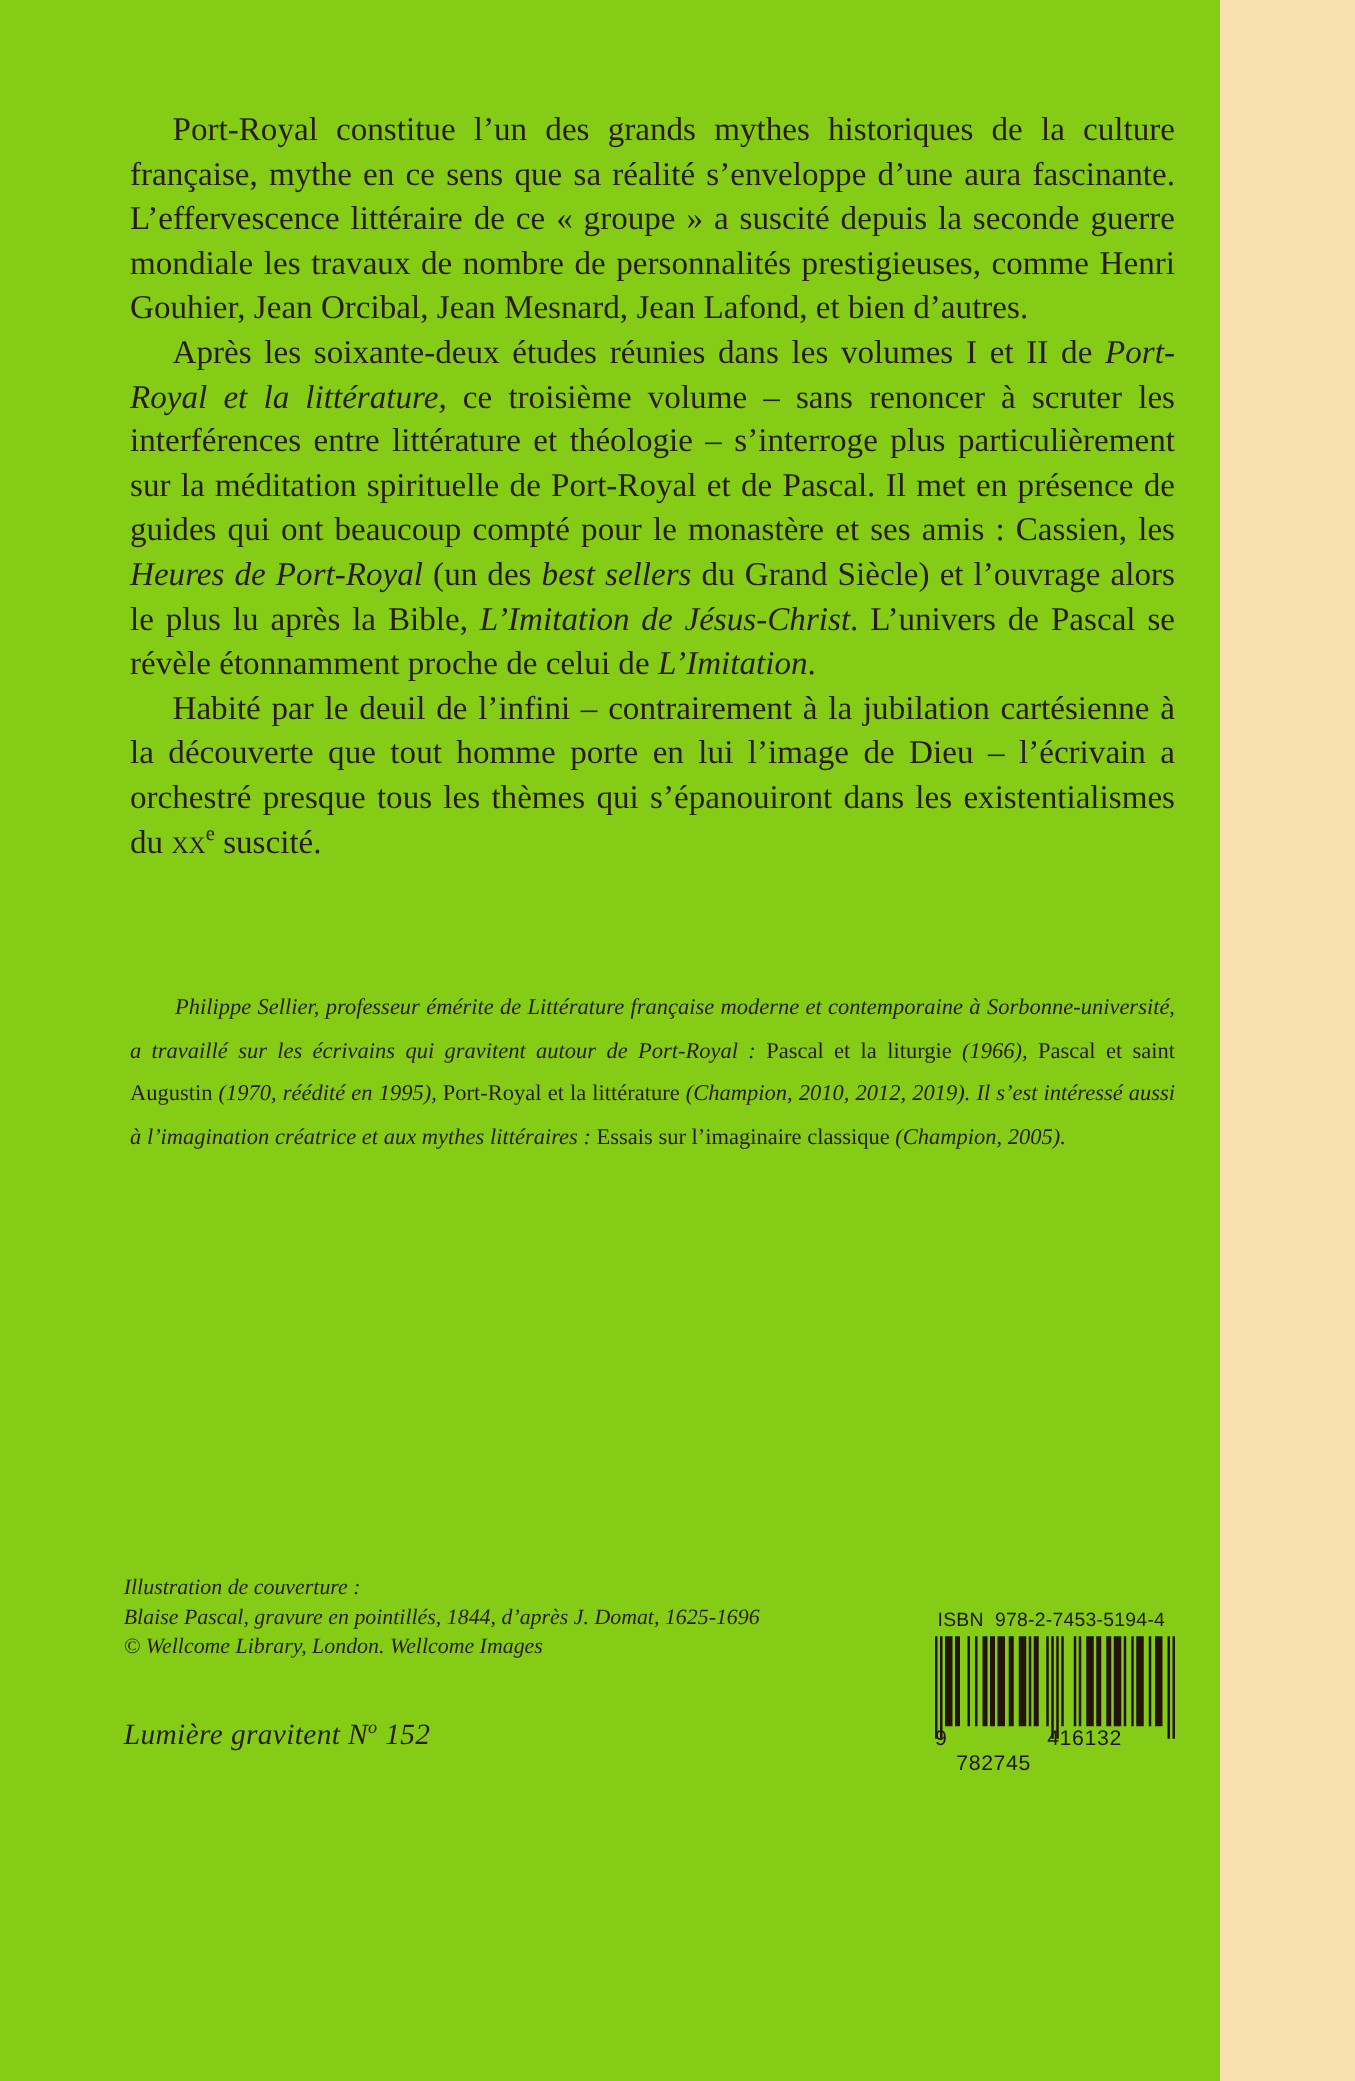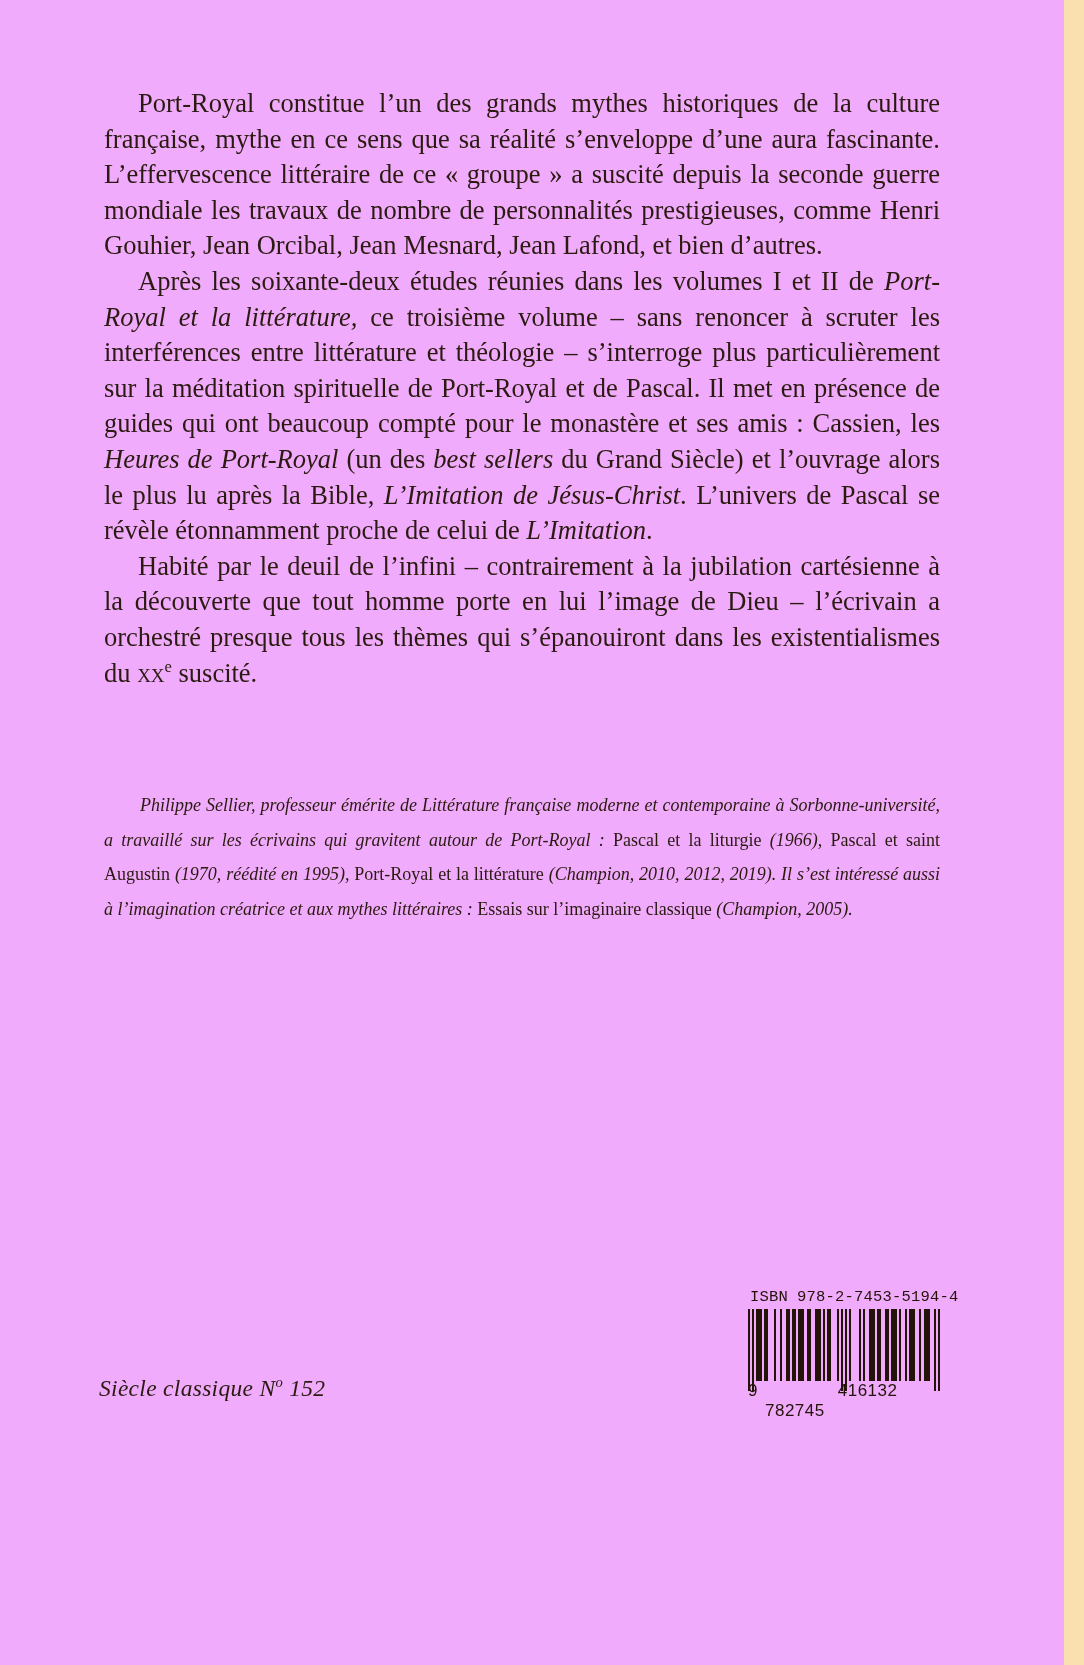--- a/index.html
+++ b/index.html
@@ -12,23 +12,23 @@
     background: #fadfaf;
     font-family: "Liberation Serif", "DejaVu Serif", serif;
     color: #2b1a10;
     position: relative;
     overflow: hidden;
   }
 
   .page {
     position: absolute;
     left: 0; top: 0;
-    width: 1064px;
+    width: 976px;
     height: 1665px;
-    background: #f0abfc;
+    background: #84cc16;
   }
 
   
   .blurb {
     position: absolute;
     left: 104px;
     top: 86px;
     width: 836px;
     font-size: 26.5px;
     line-height: 35.6px;
@@ -103,21 +103,21 @@
   }
 
   
   .barcode-block {
     position: absolute;
     left: 748px;
     top: 1288px;
     width: 192px;
   }
   .isbn-line {
-    font-family: Liberation Mono, monospace;
+    font-family: Liberation Sans, sans-serif;
     font-size: 15.5px;
     letter-spacing: 0.2px;
     color: #231309;
     white-space: nowrap;
     margin-left: 2px;
     margin-bottom: 3px;
   }
   .isbn-line .isbn-label { margin-right: 9px; }
 
   .barcode {
@@ -168,22 +168,27 @@
     <p><span>Après les soixante-deux études réunies dans les volumes I et II de </span><i>Port-Royal et la littérature,</i><span> ce troisième volume – sans renoncer à scruter les interférences entre littérature et théologie – s’interroge plus particulièrement sur la méditation spirituelle de Port-Royal et de Pascal. Il met en présence de guides qui ont beaucoup compté pour le monastère et ses amis : Cassien, les </span><i>Heures de Port-Royal</i><span> (un des </span><i>best sellers</i><span> du Grand Siècle) et l’ouvrage alors le plus lu après la Bible, </span><i>L’Imitation de Jésus-Christ</i><span>. L’univers de Pascal se révèle étonnamment proche de celui de </span><i>L’Imitation</i><span>.</span></p>
 
     <p><span>Habité par le deuil de l’infini – contrairement à la jubilation cartésienne à la découverte que tout homme porte en lui l’image de Dieu – l’écrivain a orchestré presque tous les thèmes qui s’épanouiront dans les existentialismes du </span><span class="sc">xx</span><sup>e</sup><span> suscité.</span></p>
 
   </div>
 
   <div class="bio">
     <p><span>Philippe Sellier, professeur émérite de Littérature française moderne et contemporaine à Sorbonne-université, a travaillé sur les écrivains qui gravitent autour de Port-Royal : </span><span class="roman">Pascal et la liturgie</span><span> (1966), </span><span class="roman">Pascal et saint Augustin</span><span> (1970, réédité en 1995), </span><span class="roman">Port-Royal et la littérature</span><span> (Champion, 2010, 2012, 2019). Il s’est intéressé aussi à l’imagination créatrice et aux mythes littéraires : </span><span class="roman">Essais sur l’imaginaire classique</span><span> (Champion, 2005).</span></p>
   </div>
 
-
-  <div class="series"><span>Siècle classique N</span><sup>o</sup><span> 152</span></div>
+  <div class="credits">
+    <div>Illustration de couverture :</div>
+    <div>Blaise Pascal, gravure en pointillés, 1844, d’après J. Domat, 1625-1696</div>
+    <div>© Wellcome Library, London. Wellcome Images</div>
+  </div>
+
+  <div class="series"><span>Lumière gravitent N</span><sup>o</sup><span> 152</span></div>
 
   <div class="barcode-block">
     <div class="isbn-line"><span class="isbn-label">ISBN</span><span>978-2-7453-5194-4</span></div>
     <div class="barcode">
       <div class="bars" id="bars">
           <span class="tall" style="width: 2.02105px;"></span>
           <span class="gap tall" style="width: 2.02105px;"></span>
           <span class="tall" style="width: 2.02105px;"></span>
           <span class="gap" style="width: 2.02105px;"></span>
           <span style="width: 6.06316px;"></span>

